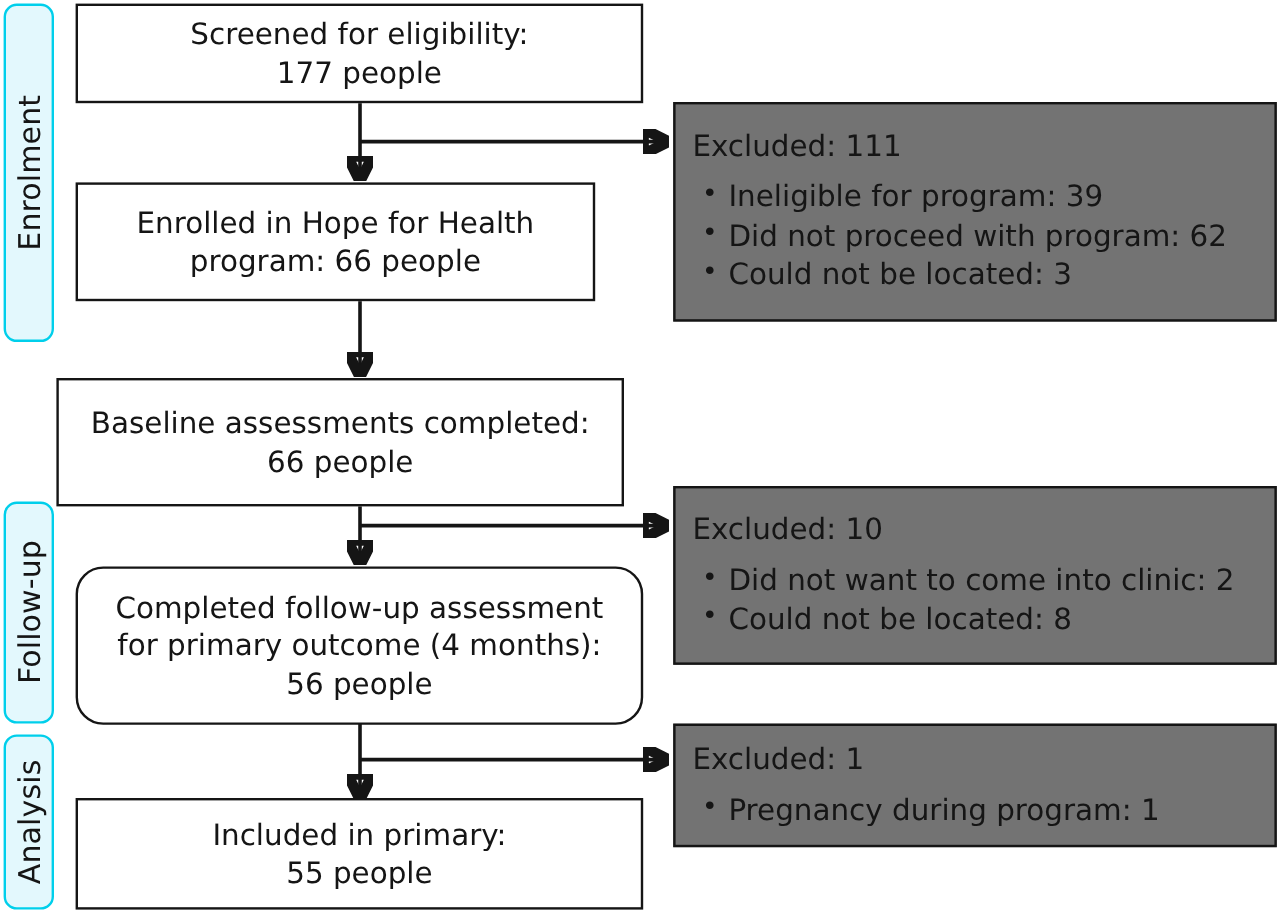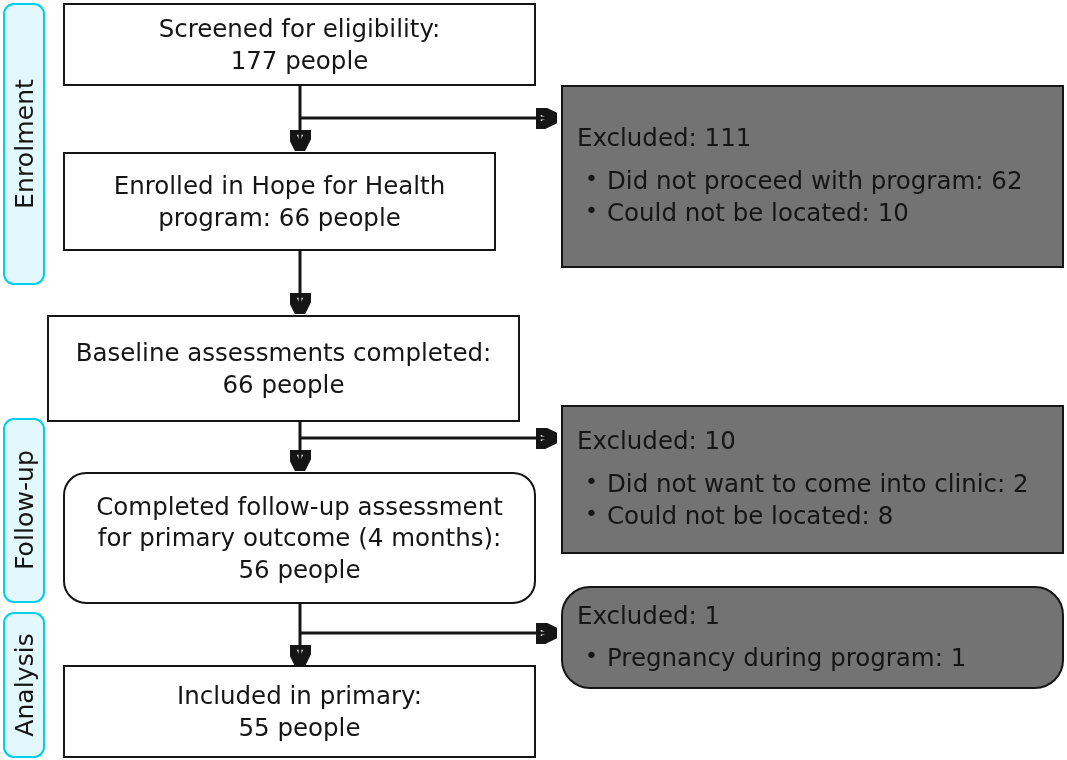--- a/index.html
+++ b/index.html
@@ -176,33 +176,34 @@
   </div>
 
   <div class="flow-box" style="left:63px; top:665px; width:473px; height:93px;">
     <div class="line">Included in primary:</div>
     <div class="line">55 people</div>
   </div>
 
   <div class="excl-box" style="left:561px; top:85px; width:503px; height:183px;">
     <div class="excl-title">Excluded: 111</div>
     <ul class="excl-list">
+      <li>Ineligible for program: 39</li>
       <li>Did not proceed with program: 62</li>
-      <li>Could not be located: 10</li>
+      <li>Could not be located: 3</li>
     </ul>
   </div>
 
   <div class="excl-box" style="left:561px; top:405px; width:503px; height:149px;">
     <div class="excl-title">Excluded: 10</div>
     <ul class="excl-list">
       <li>Did not want to come into clinic: 2</li>
       <li>Could not be located: 8</li>
     </ul>
   </div>
 
-  <div class="excl-box" style="left:561px; top:586px; width:503px; height:103px;border-radius:29px;">
+  <div class="excl-box" style="left:561px; top:603px; width:503px; height:103px;">
     <div class="excl-title">Excluded: 1</div>
     <ul class="excl-list">
       <li>Pregnancy during program: 1</li>
     </ul>
   </div>
 
 </div>
 
 </body></html>

